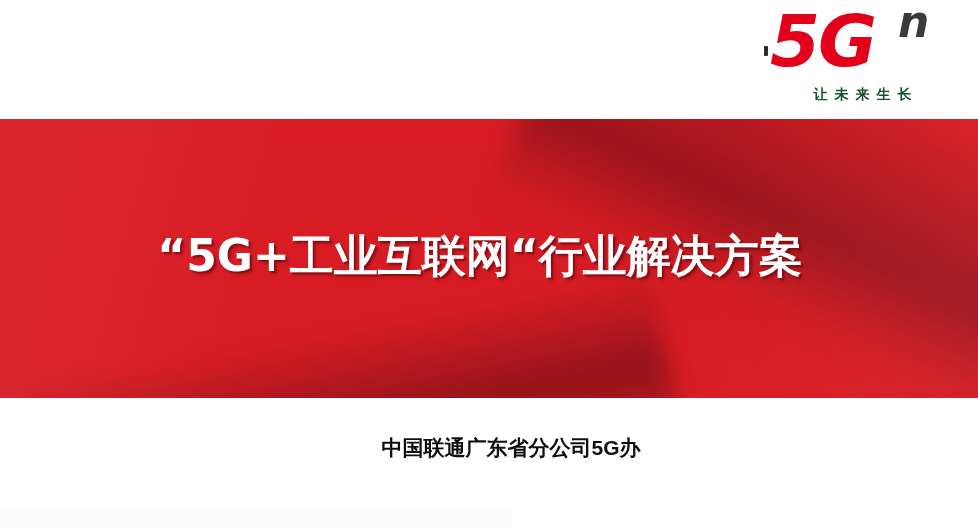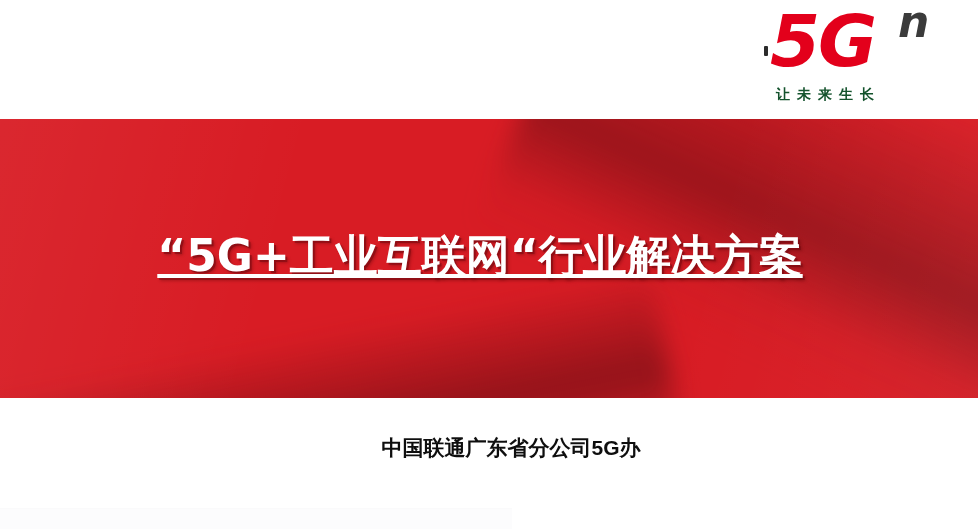--- a/index.html
+++ b/index.html
@@ -23,20 +23,21 @@
   }
 
   
   .logo-block {
     position: absolute;
     left: 762px;
     top: 0px;
     width: 216px;
     height: 118px;
     background: #ffffff;
+    text-align: center;
   }
   .logo-mark {
     position: absolute;
     left: 0px;
     top: 2px;
     width: 216px;
     height: 78px;
   }
   .logo-5g {
     position: absolute;
@@ -144,21 +145,20 @@
     font-family: "DejaVu Sans", sans-serif;
     font-size: 44px;
     font-weight: 700;
     color: #ffffff;
     letter-spacing: 0px;
     white-space: nowrap;
     text-shadow:
        2px 2px 0 rgba(120,10,16,0.55),
        3px 3px 3px rgba(90,6,10,0.35);
     line-height: 56px;
-    text-decoration: underline;
   }
 
   
   .subtitle {
     position: absolute;
     left: 0px;
     top: 433px;
     width: 978px;
     text-align: center;
     font-family: Liberation Sans, sans-serif;

